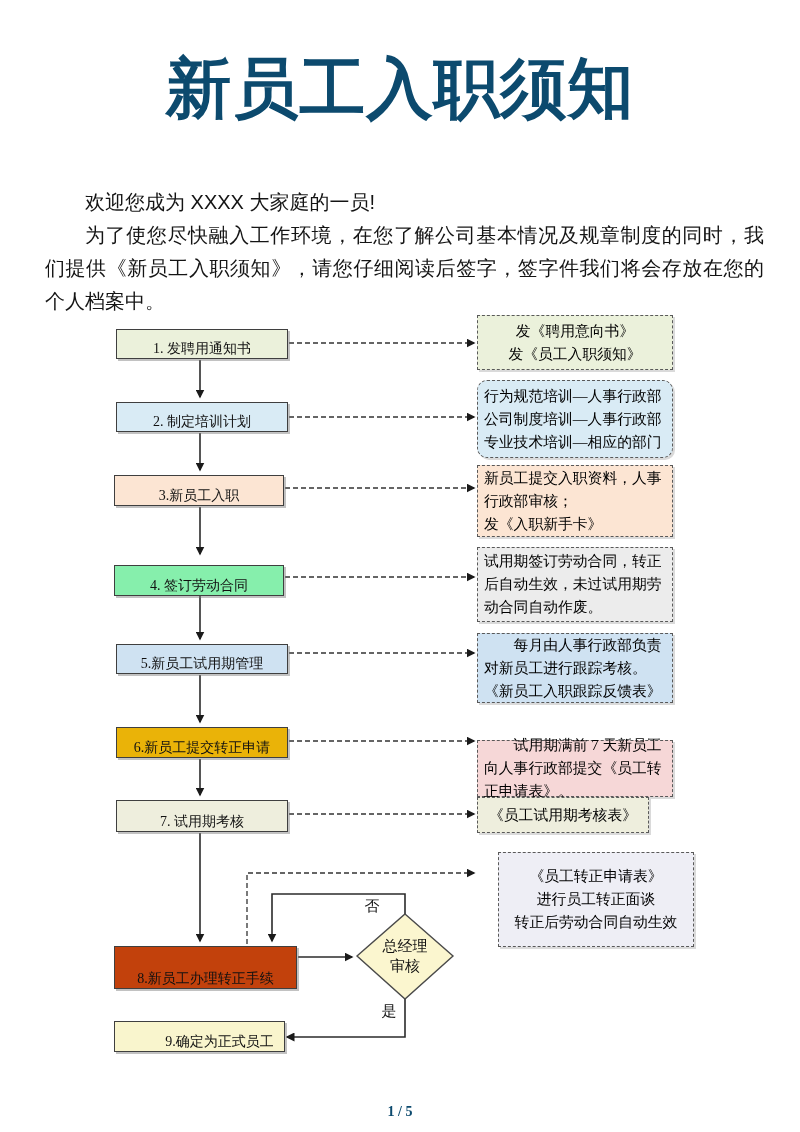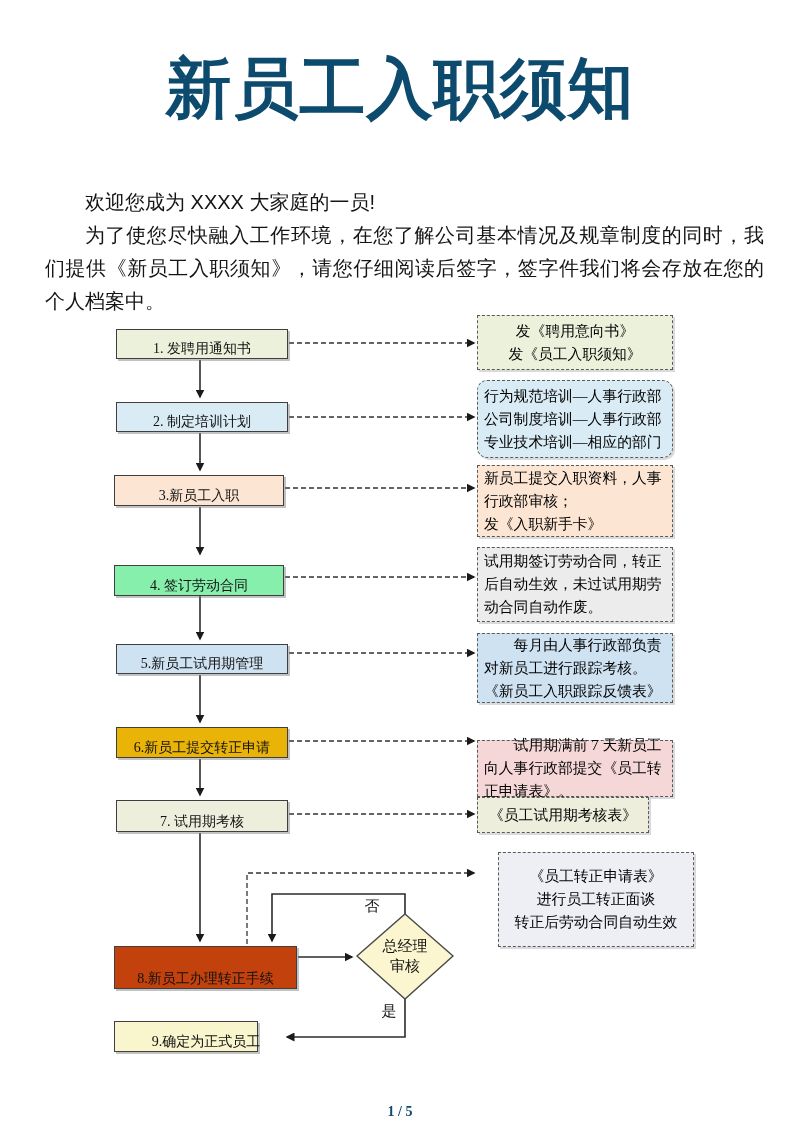--- a/index.html
+++ b/index.html
@@ -110,21 +110,21 @@
   </div>
 <div class="step" style="left: 116px; top: 727px; width: 172px; height: 31px; background-color: #eab308;">
     <span class="t">6.新员工提交转正申请</span>
   </div>
 <div class="step" style="left: 116px; top: 800px; width: 172px; height: 32px; background-color: rgb(238, 238, 221);">
     <span class="t">7. 试用期考核</span>
   </div>
 <div class="step" style="left: 114px; top: 946px; width: 183px; height: 43px; background-color: #c2410c;">
     <span class="t">8.新员工办理转正手续</span>
   </div>
-<div class="step" style="left: 114px; top: 1021px; width: 144px; height: 31px; background-color: rgb(249, 245, 205); padding-left: 40px;">
+<div class="step" style="left: 114px; top: 1021px; width: 171px; height: 31px; background-color: rgb(249, 245, 205); padding-left: 40px;">
     <span class="t">9.确定为正式员工</span>
   </div>
 
 <div class="note center" style="left: 477px; top: 315px; width: 196px; height: 55px; background-color: rgb(235, 241, 219);">
     <span class="t">发《聘用意向书》
 发《员工入职须知》</span>
   </div>
 <div class="note left" style="left: 477px; top: 380px; width: 196px; height: 78px; background-color: rgb(217, 235, 245); border-radius: 10px;">
     <span class="t">行为规范培训—人事行政部
 公司制度培训—人事行政部

